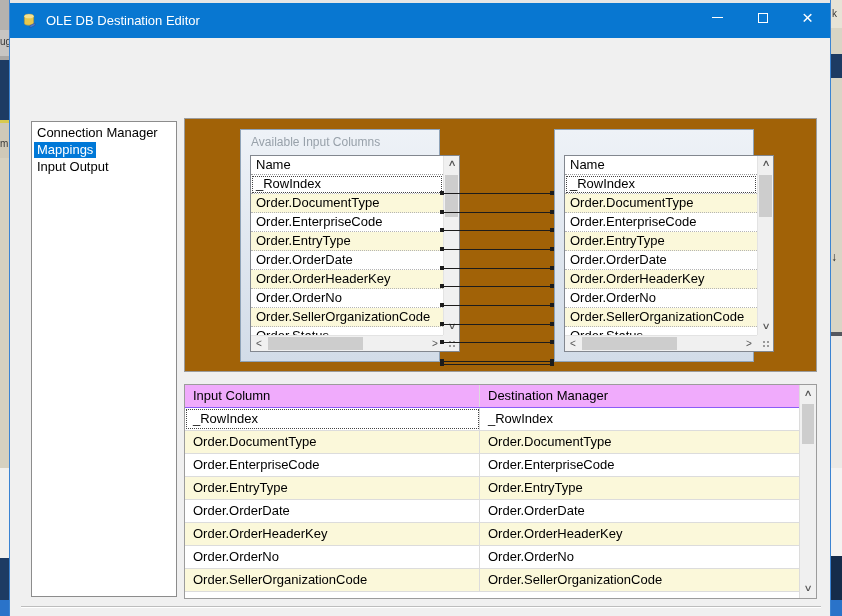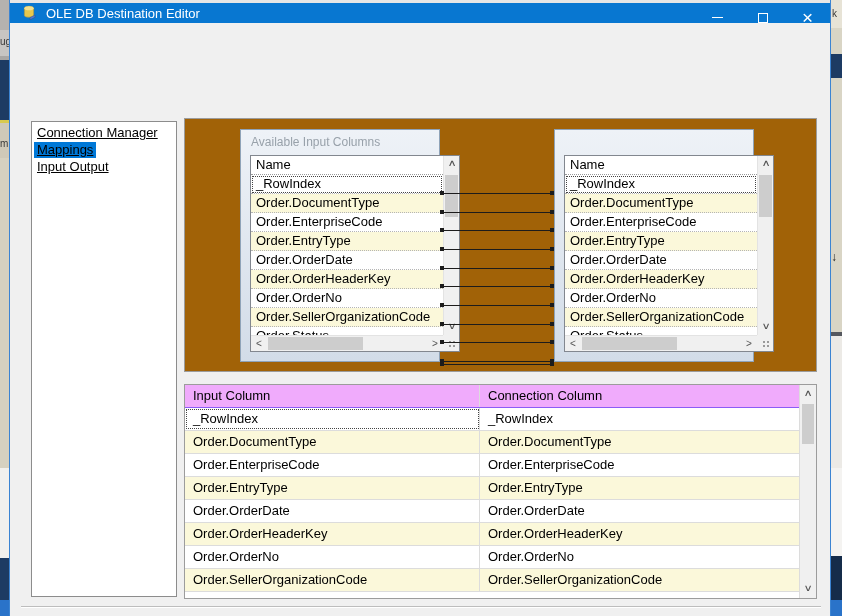--- a/index.html
+++ b/index.html
@@ -31,40 +31,40 @@
   .bg-right .frag { position:absolute; font-size:10px; color:#3a3a3a; left:1px; }
   .bg-right .f1 { top:8px; }
   .bg-right .arrow { position:absolute; top:250px; left:0; font-size:12px; font-weight:bold; color:#1a1a1a; }
   
   .dialog {
     position:absolute; left:9px; top:0; width:822px; height:616px;
     background:#f0f0f0; border-left:1px solid #3c84d2; border-right:1px solid #3c84d2;
   }
   .dialog-top-strip { height:3px; background:#e6e6e6; }
   .titlebar {
-    position:relative; height:20px; background:#0877d1; color:#fff;
+    position:relative; height:35px; background:#0877d1; color:#fff;
     display:flex; align-items:center; padding-left:12px;
   }
   .win-icon { width:16px; height:16px; margin-right:8px; flex:0 0 auto; }
   .title-text { font-size:13px; color:#fff; }
   .win-controls { position:absolute; right:0; top:0; height:29px; display:flex; }
   .win-btn { width:45px; height:29px; display:flex; align-items:center; justify-content:center; color:#fff; cursor:default; }
   .win-btn .min-glyph { display:block; width:11px; height:1px; background:#fff; }
   .win-btn .max-glyph { display:block; width:10px; height:10px; border:1px solid #fff; }
   .win-btn.close { font-size:19px; font-weight:300; line-height:1; }
   
   .description { position:absolute; left:79px; top:50px; font-size:13px; color:#111; }
   
   .sidebar {
     position:absolute; left:21px; top:121px; width:146px; height:476px;
     background:#fff; border:1px solid #8c8c8c; padding:3px 0 0 2px;
   }
   .sidebar .nav-item { height:17px; line-height:16px; white-space:nowrap; }
-  .sidebar .nav-item span { display:inline-block; padding:0 3px;text-decoration:underline; }
-  .sidebar .nav-item.selected span { background:#0078d7; color:#000000; }
+  .sidebar .nav-item span { display:inline-block; padding:0 3px; }
+  .sidebar .nav-item.selected span { background:#0078d7; color:#ffffff; }
   
   .canvas {
     position:absolute; left:174px; top:118px; width:633px; height:254px;
     background:#a16207; border:1px solid #9c9c9c;
   }
   .colbox {
     position:absolute; top:10px; width:200px; height:233px;
     background:linear-gradient(#eef2f7, #d2dce8);
     border:1px solid #8fa3b8;
   }
@@ -254,21 +254,21 @@
       <div class="mapline l7"></div>
       <div class="mapline l8"></div>
       <div class="mapline l9"></div>
       <div class="mapline l10"></div>
     </div>
 
     <div class="grid">
       <div class="grid-rows">
         <div class="grow gheader">
           <div class="gcell c1">Input Column</div>
-          <div class="gcell c2">Connection Column</div>
+          <div class="gcell c2">Destination Manager</div>
         </div>
         <div class="grow">
           <div class="gcell c1 focus">_RowIndex</div>
           <div class="gcell c2">_RowIndex</div>
         </div>
         <div class="grow alt">
           <div class="gcell c1">Order.DocumentType</div>
           <div class="gcell c2">Order.DocumentType</div>
         </div>
         <div class="grow">

